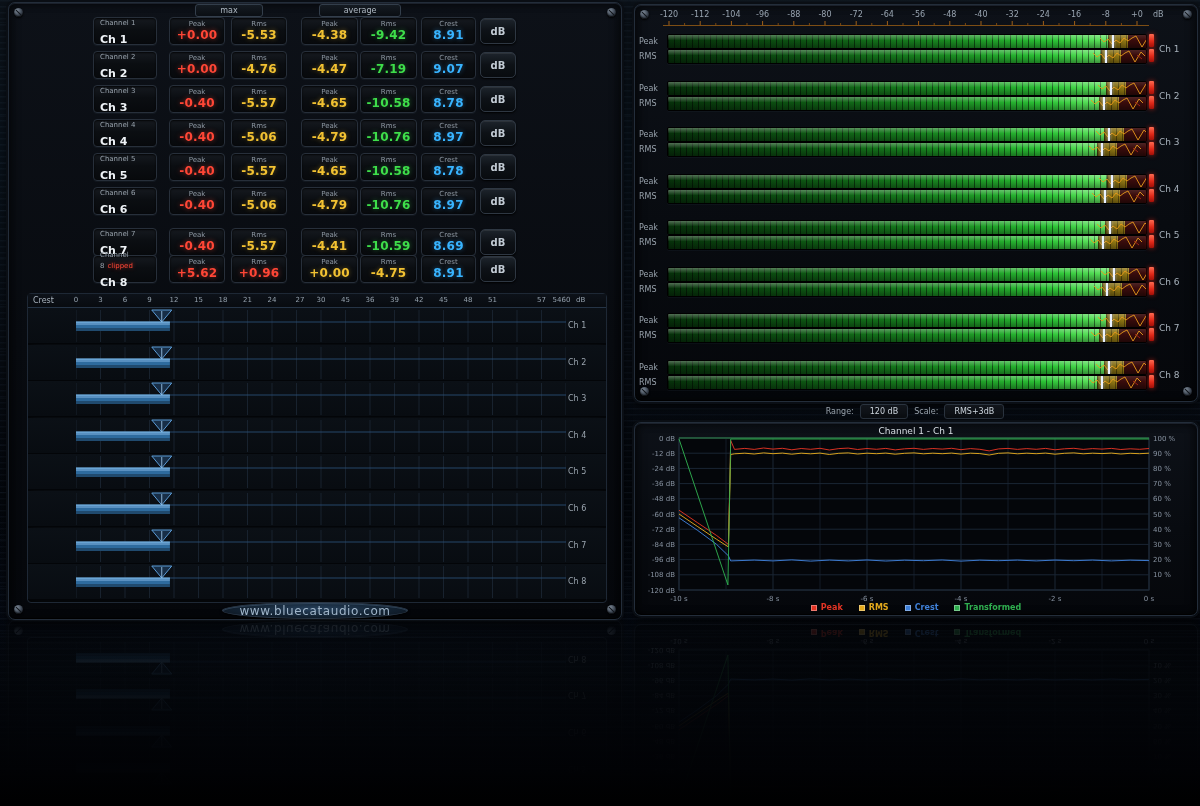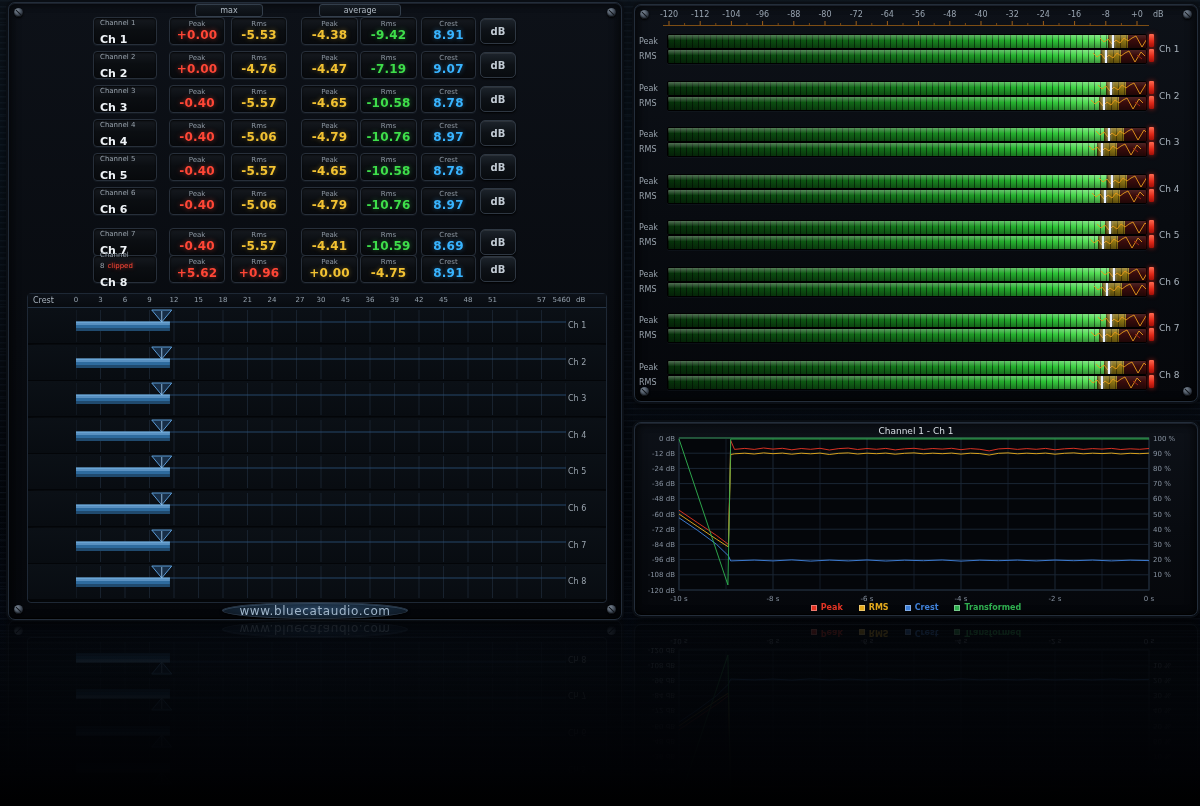--- a/index.html
+++ b/index.html
@@ -927,20 +927,26 @@
             </svg>
             <div class="mtick" style="left: 433px;"></div>
           </div>
           <div class="clip-led" style="top: 5px;"></div>
           <div class="clip-led" style="top: 20px;"></div>
           <span class="mch-label">Ch 8</span>
         </div>
       </div>
   </div>
 
+  <div class="range-bar">
+    <span class="ctl-label">Range:</span>
+    <span class="ctl-value">120 dB</span>
+    <span class="ctl-label">Scale:</span>
+    <span class="ctl-value">RMS+3dB</span>
+  </div>
 
   <div class="panel chart-panel">
     <div class="chart-title">Channel 1 - Ch 1</div>
     <div class="chart-area" id="chart-area"><svg width="562" height="168">
           <rect x="44" y="2" width="470" height="152" fill="#04060a" stroke="#26313e" stroke-width="1"></rect>
           <line x1="44" y1="2" x2="44" y2="154" stroke="#1a2634" stroke-width="1"></line>
           <line x1="91" y1="2" x2="91" y2="154" stroke="#121b26" stroke-width="1"></line>
           <line x1="138" y1="2" x2="138" y2="154" stroke="#1a2634" stroke-width="1"></line>
           <line x1="185" y1="2" x2="185" y2="154" stroke="#121b26" stroke-width="1"></line>
           <line x1="232" y1="2" x2="232" y2="154" stroke="#1a2634" stroke-width="1"></line>

